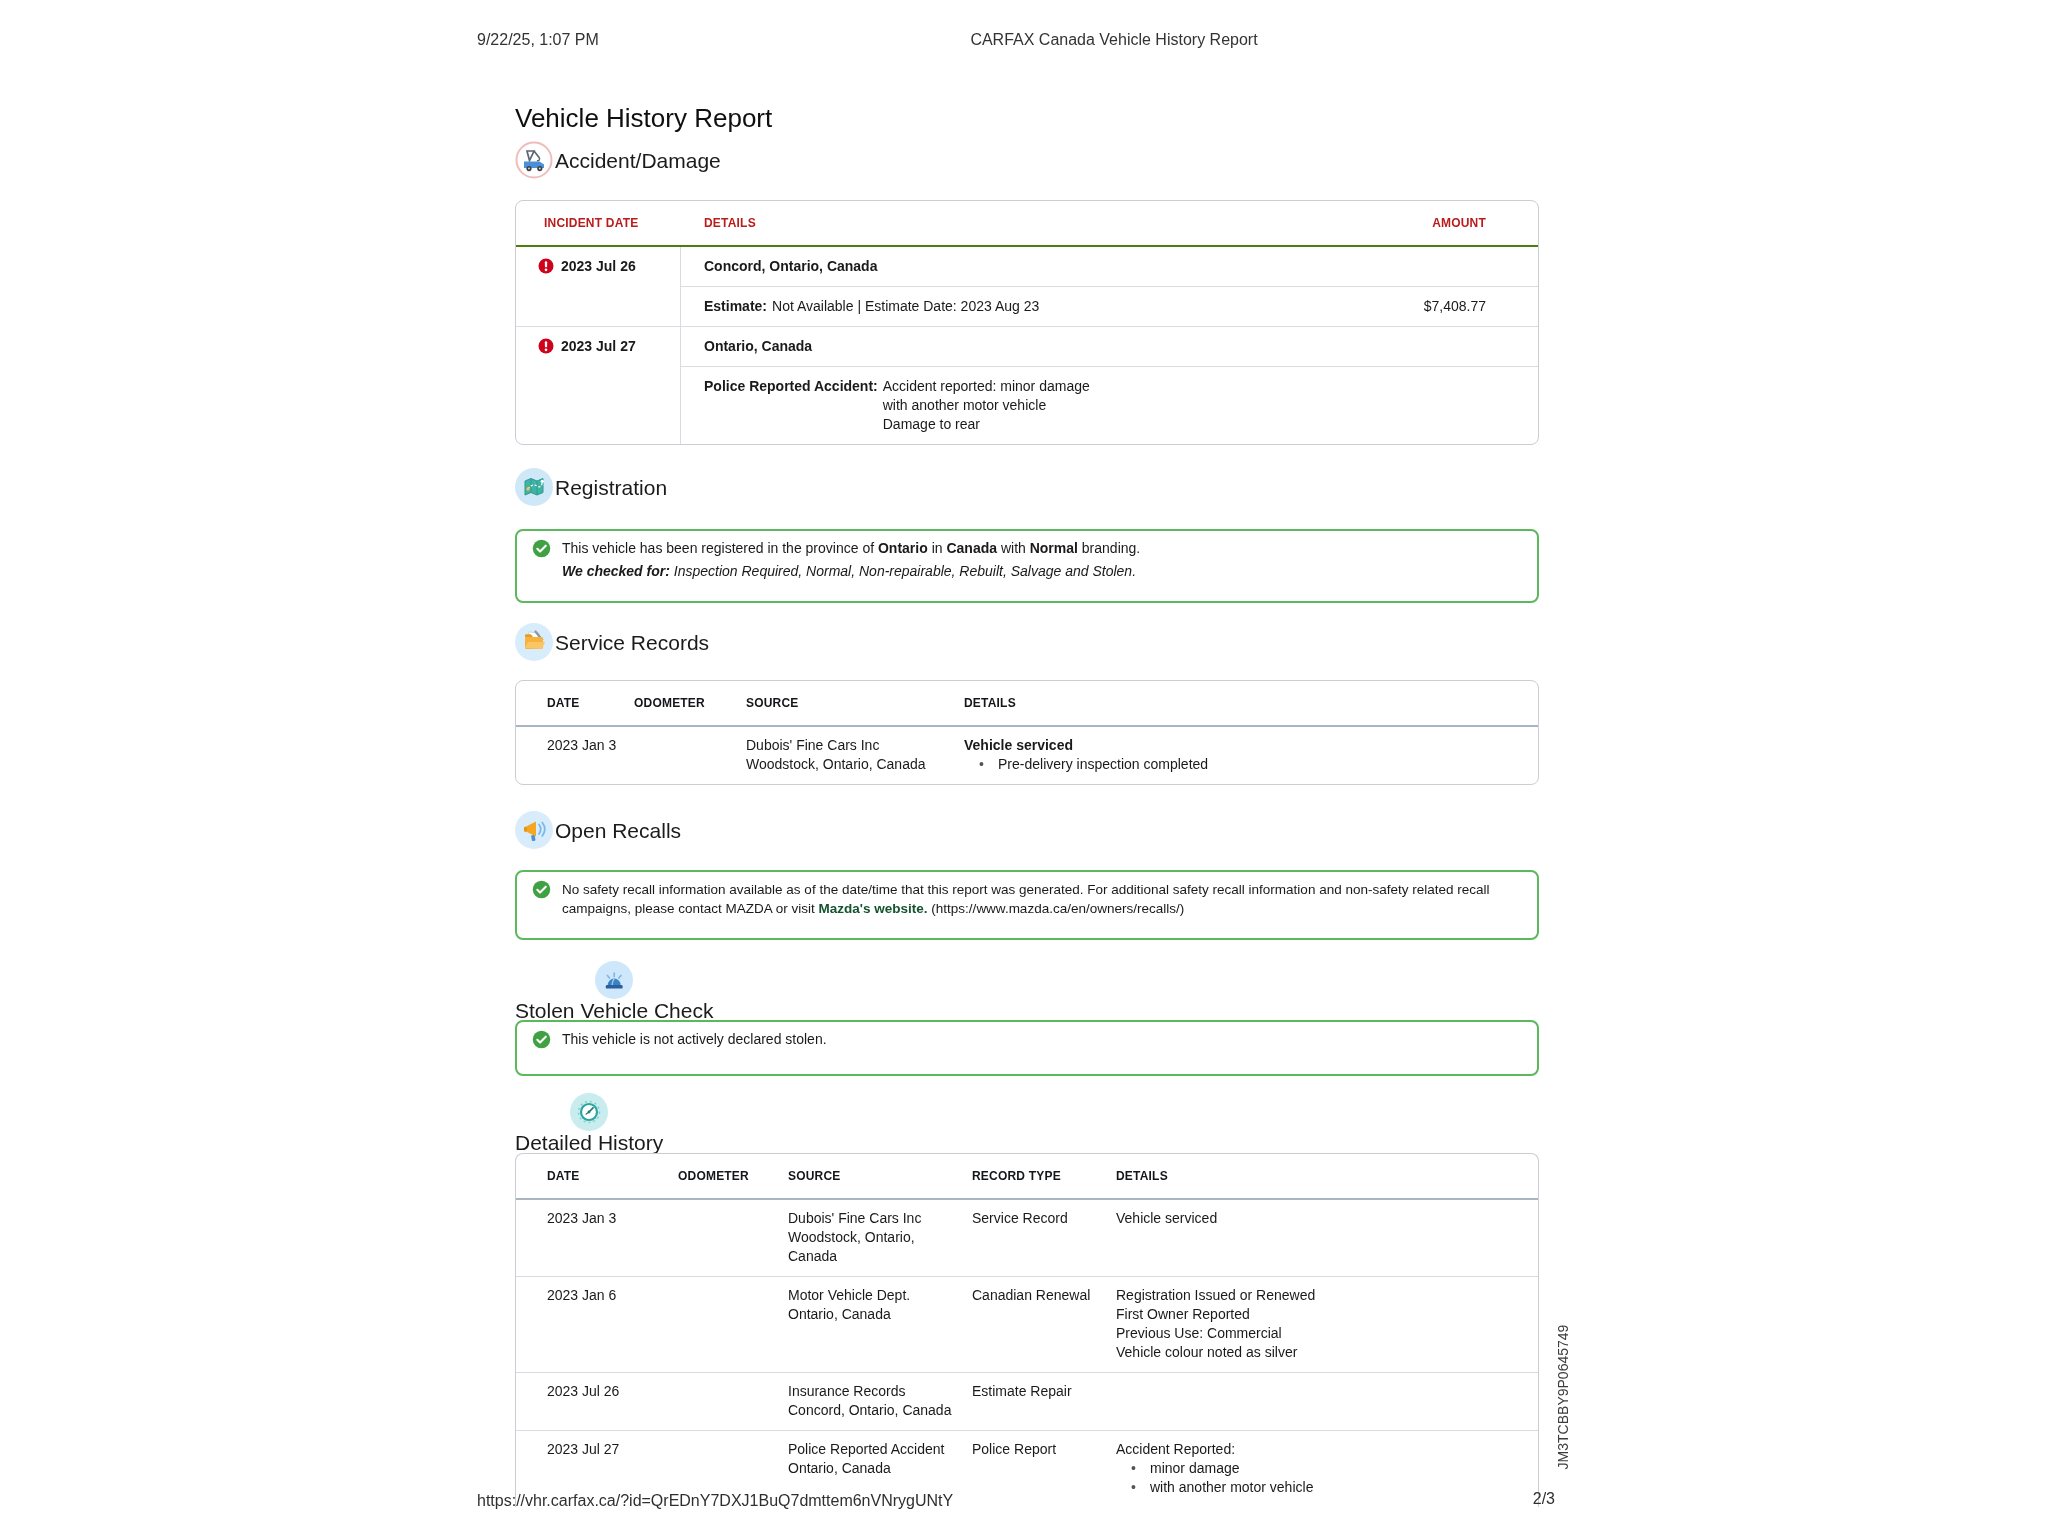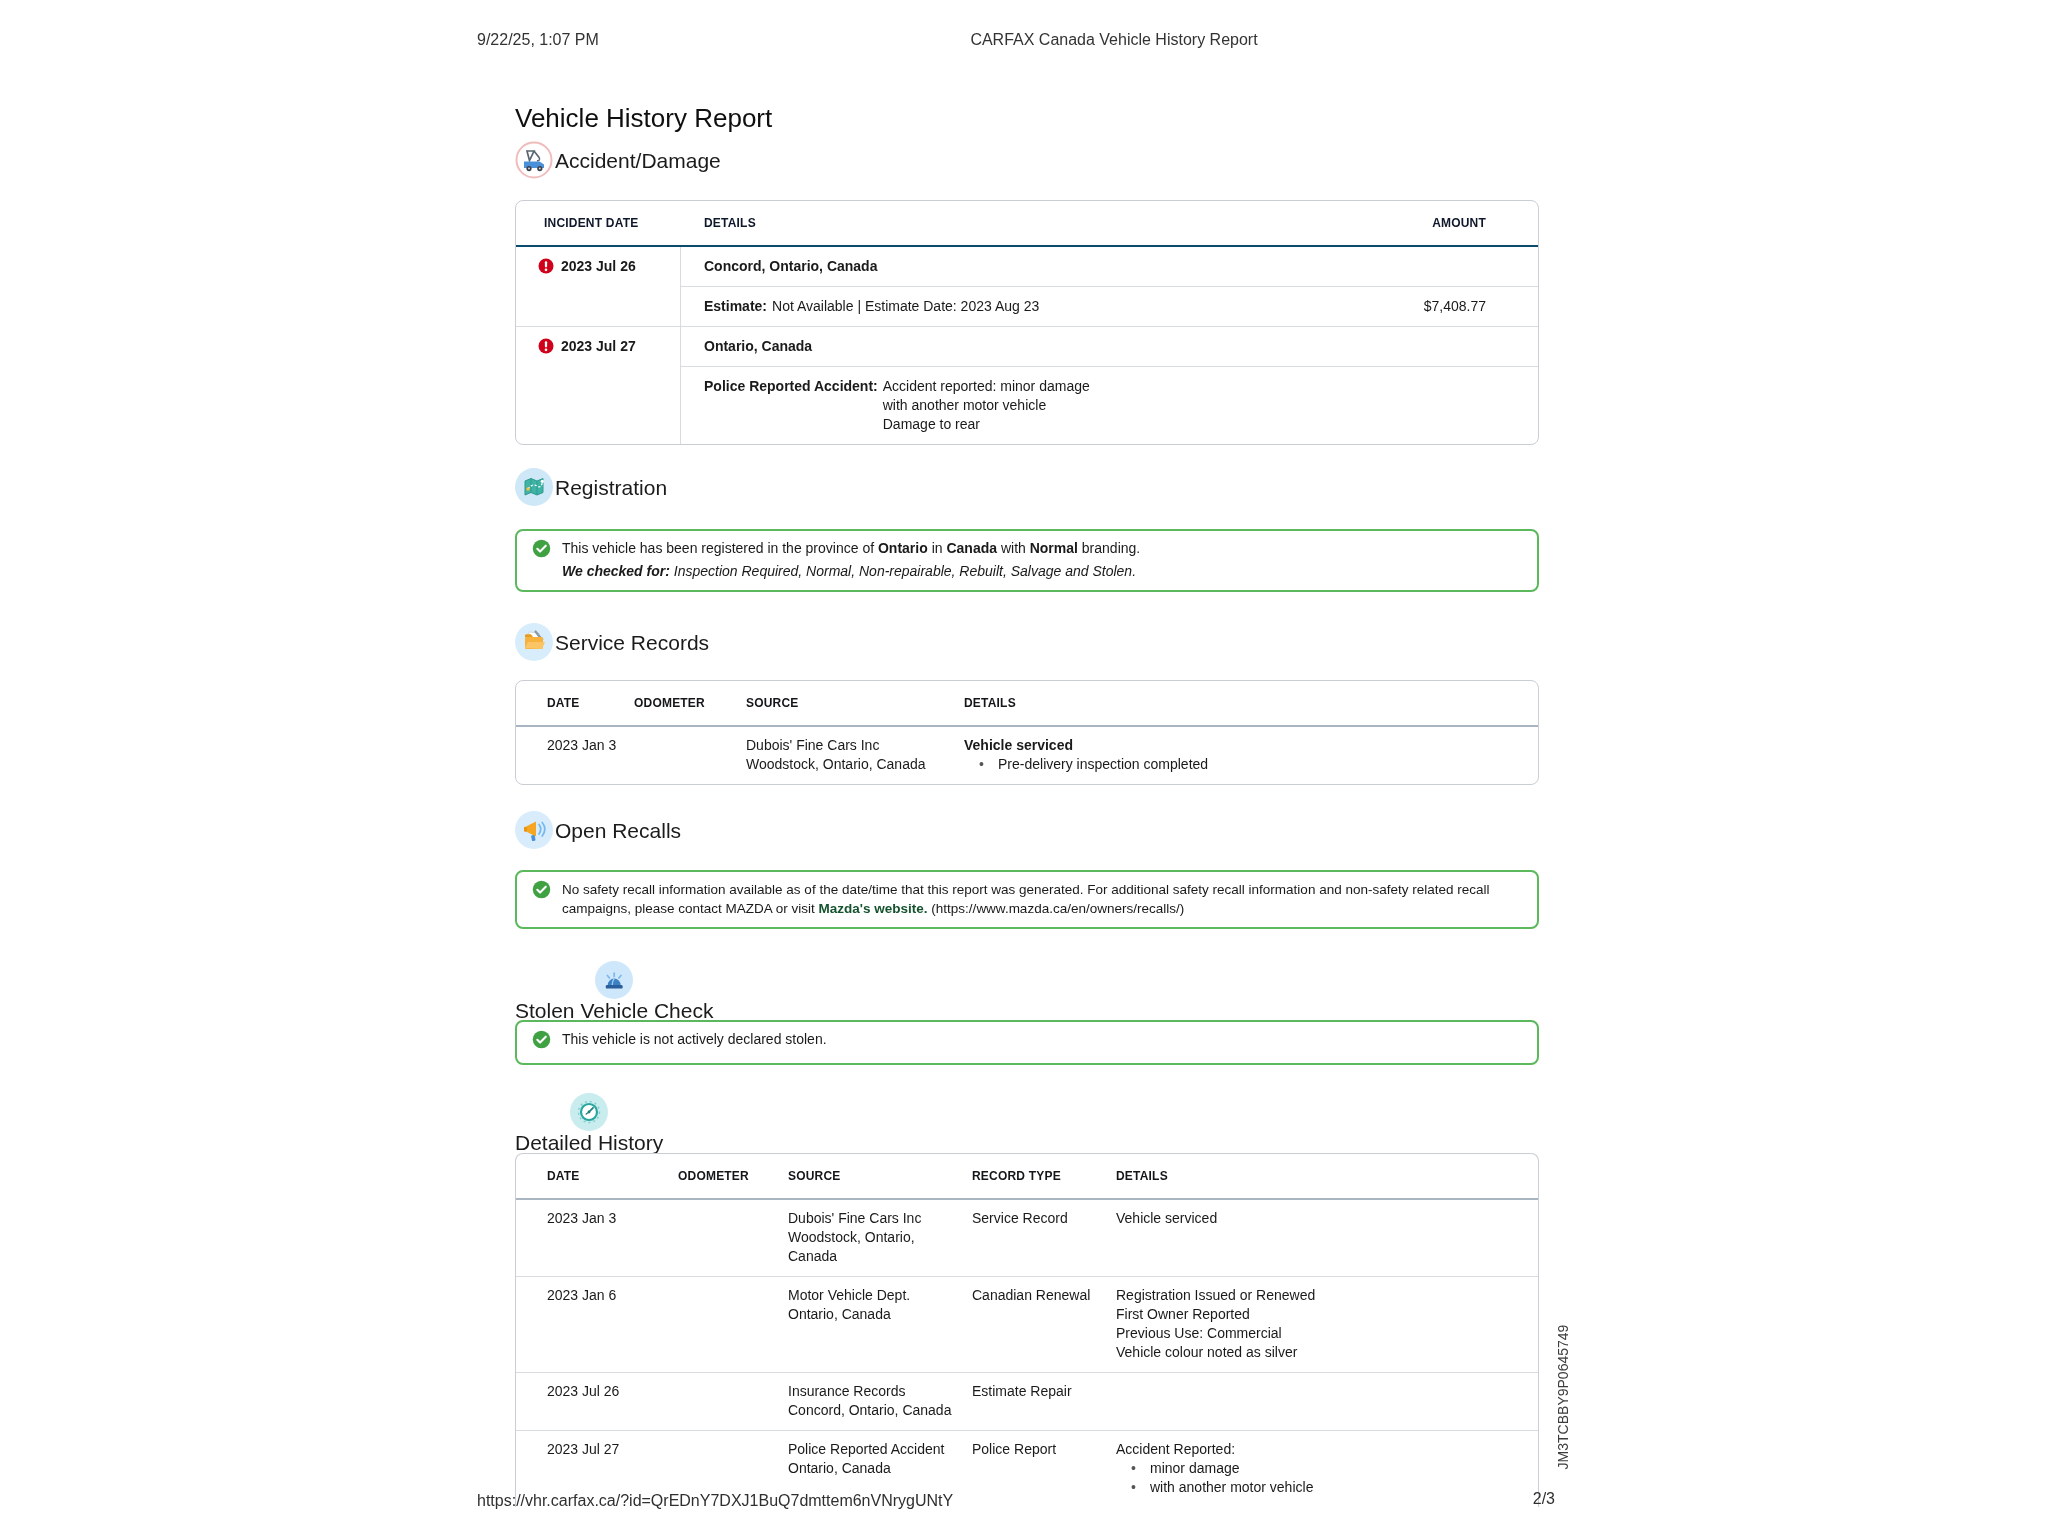--- a/index.html
+++ b/index.html
@@ -29,22 +29,22 @@
   .sec-icon { width:38px; height:38px; flex:none; }
   .sec-title { font-size:21px; color:#1b1b1b; }
 
   
   .tbl {
     left:515px; width:1024px; background:#fff;
     border:1px solid #c9ced4; border-radius:8px;
   }
   .tbl-cut { border-bottom:none; border-radius:8px 8px 0 0; }
   .tbl-head {
-    display:flex; font-size:12px; font-weight:bold; color:#0f172a; letter-spacing:.2px;
-    padding:13px 0 12px; border-bottom:2px solid #0c4a6e;
+    display:flex; font-size:12px; font-weight:bold; color:#b91c1c; letter-spacing:.2px;
+    padding:13px 0 12px; border-bottom:2px solid #4d7c0f;
   }
   .grid-head, .grid-row { display:grid; }
   .svc-cols  { grid-template-columns:87px 112px 218px 1fr; padding-left:31px; padding-right:20px; }
   .dh-cols   { grid-template-columns:131px 110px 184px 144px 1fr; padding-left:31px; padding-right:20px; }
   .grid-head { font-size:12px; font-weight:bold; color:#14161a; letter-spacing:.2px;
                padding-top:13px; padding-bottom:12px; border-bottom:2px solid #a9b6c2; }
   .grid-row  { padding-top:9px; padding-bottom:10px; }
   .grid-row + .grid-row { border-top:1px solid #d8dce1; }
   .preline { white-space:pre-line; }
   .cell-bold { font-weight:bold; }
@@ -67,21 +67,21 @@
   .acc-det { display:flex; padding:10px 0 10px 23px; border-top:1px solid #d8dce1; }
   .acc-label { font-weight:bold; white-space:nowrap; }
   .acc-text { margin-left:5px; }
   .acc-amount { margin-left:auto; padding-right:52px; white-space:nowrap; }
   .alert-ico { flex:none; margin-top:1px; }
 
   
   .gbox {
     left:515px; width:1024px; background:#fff;
     border:2px solid #5cb85c; border-radius:8px;
-    padding:8px 18px 9px 15px;
+    padding:8px 18px 20px 15px;
     display:flex; gap:11px; align-items:flex-start;
     font-size:14px; line-height:19px;
   }
   .gbox .check-ico { flex:none; margin-top:0; }
   .gbox-line2 { margin-top:4px; }
   .b { font-weight:bold; }
   .bi { font-weight:bold; font-style:italic; }
   .i { font-style:italic; }
   .link { color:#14532d; font-weight:bold; cursor:pointer; }
   .recalls-text { font-size:13.5px; }

